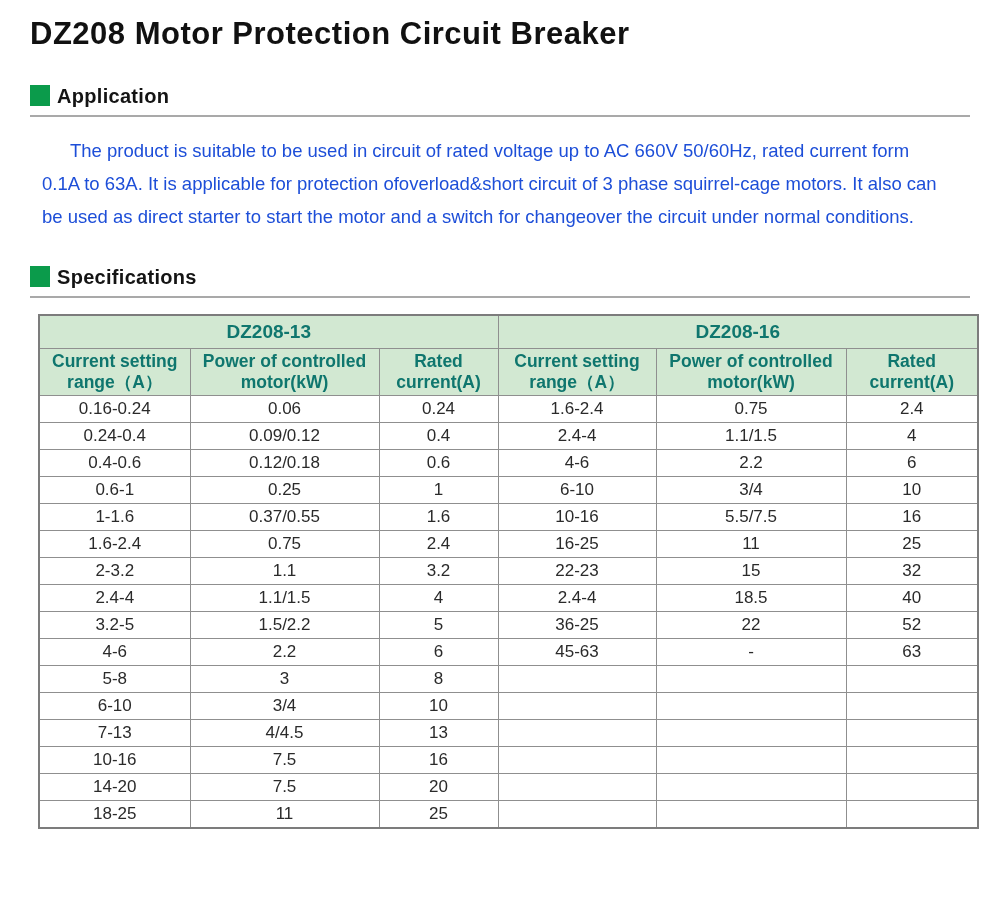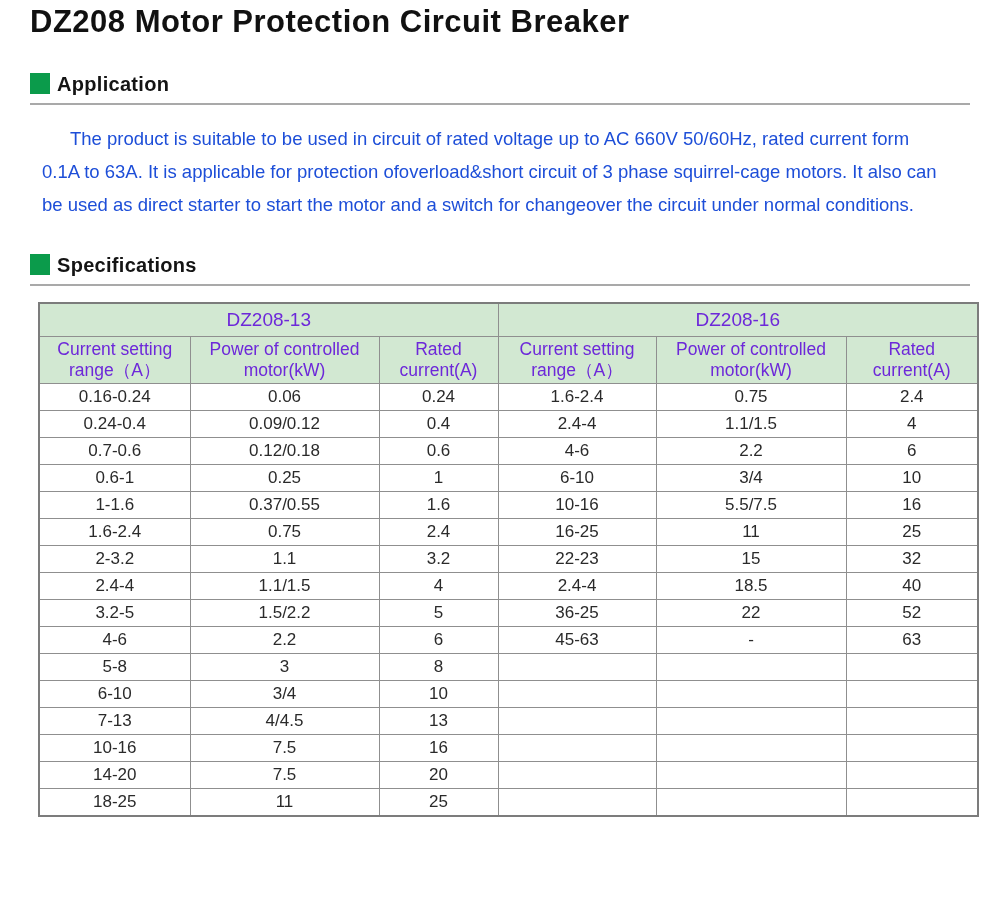--- a/index.html
+++ b/index.html
@@ -5,21 +5,21 @@
   html, body { margin: 0; padding: 0; }
   body {
     width: 1000px;
     height: 901px;
     background: #ffffff;
     font-family: "Liberation Sans", sans-serif;
     color: #1c1c1c;
     overflow: hidden;
   }
   .page {
-    padding: 4px 30px 0 30px;
+    padding: 16px 30px 0 30px;
     box-sizing: border-box;
   }
   .doc-title {
     margin: 0;
     font-size: 31px;
     font-weight: bold;
     letter-spacing: 0.5px;
     color: #111;
   }
   .section-heading {
@@ -66,22 +66,22 @@
   table.spec-table th, table.spec-table td {
     border: 1px solid #8f8f8f;
     text-align: center;
     vertical-align: middle;
     padding: 0 2px;
     overflow: hidden;
     white-space: nowrap;
   }
   table.spec-table th {
     background: #d2e8d2;
-    font-weight: normal;
-    color: #6d28d9;
+    font-weight: bold;
+    color: #0f766e;
   }
   tr.group-row th {
     height: 32px;
     font-size: 19px;
   }
   tr.colhead-row th {
     height: 46px;
     font-size: 17.5px;
     line-height: 21px;
   }
@@ -166,21 +166,21 @@
           </tr>
           <tr>
             <td>0.24-0.4</td>
             <td>0.09/0.12</td>
             <td>0.4</td>
             <td>2.4-4</td>
             <td>1.1/1.5</td>
             <td>4</td>
           </tr>
           <tr>
-            <td>0.7-0.6</td>
+            <td>0.4-0.6</td>
             <td>0.12/0.18</td>
             <td>0.6</td>
             <td>4-6</td>
             <td>2.2</td>
             <td>6</td>
           </tr>
           <tr>
             <td>0.6-1</td>
             <td>0.25</td>
             <td>1</td>

